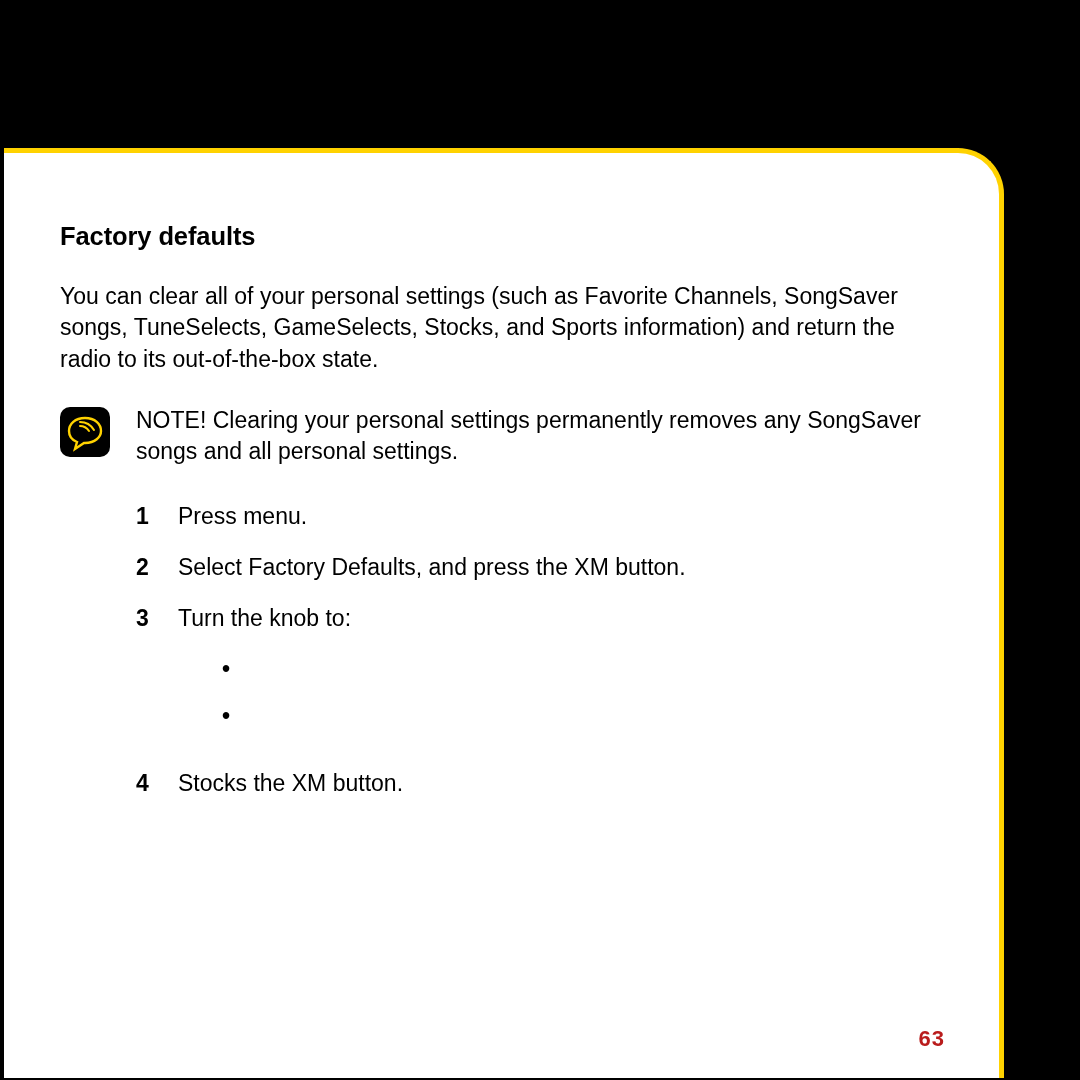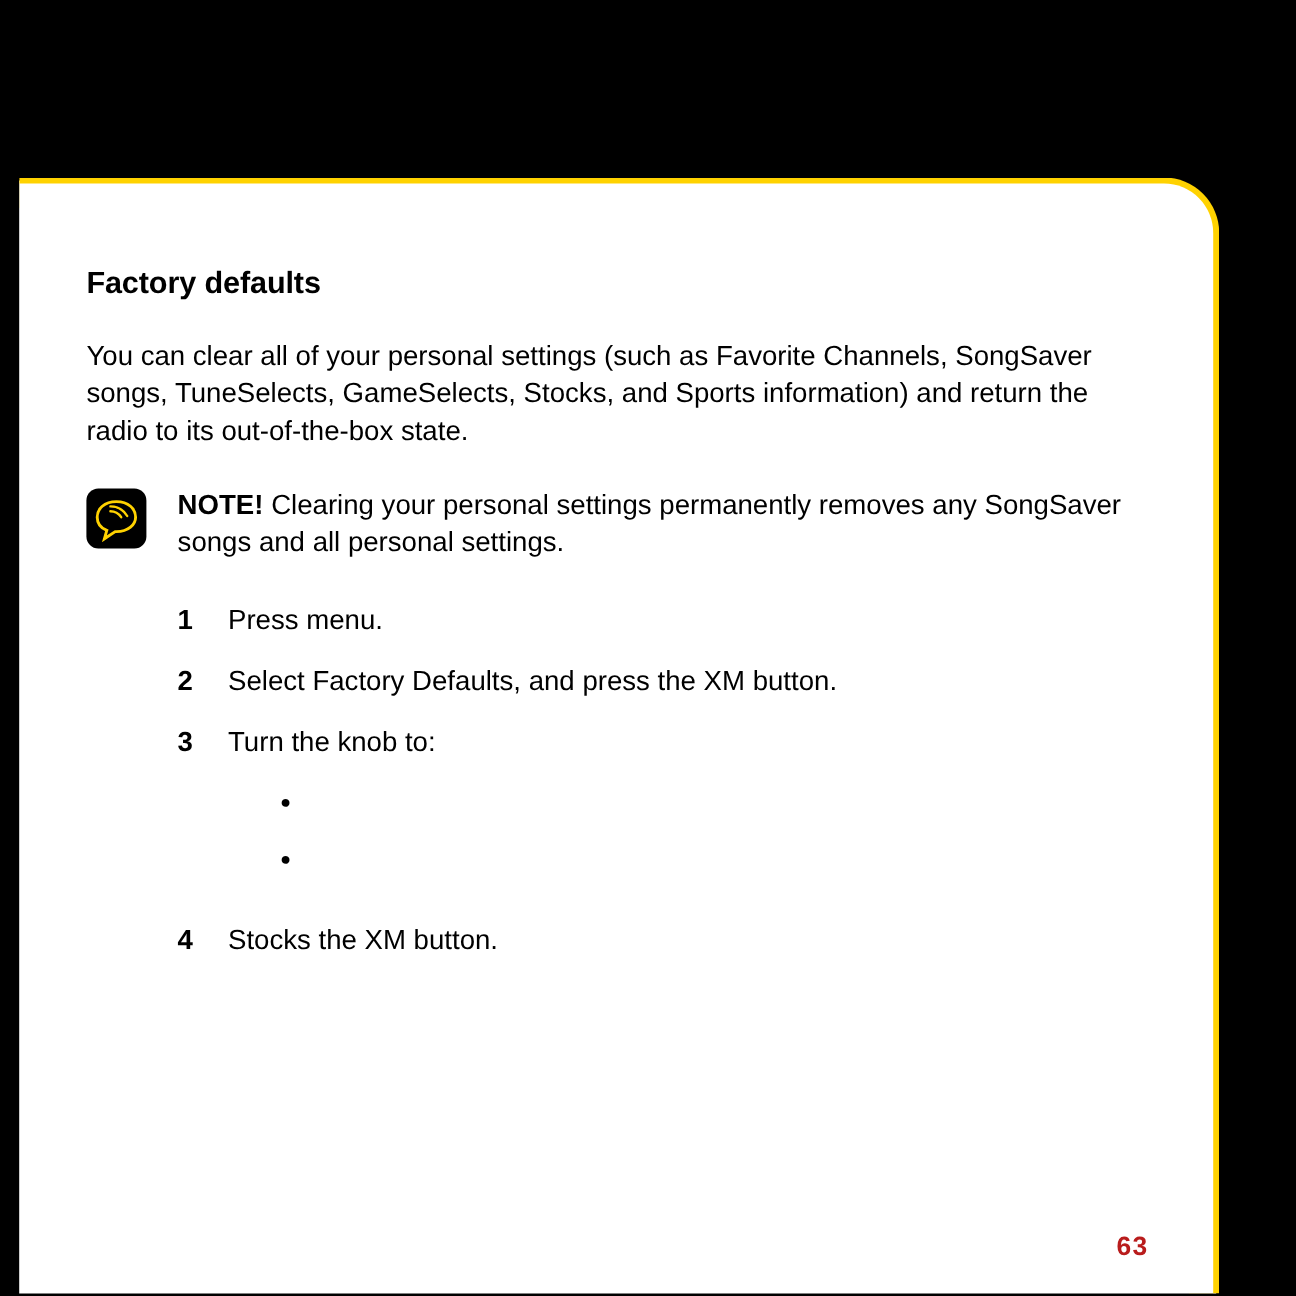--- a/index.html
+++ b/index.html
@@ -6,21 +6,21 @@
   html, body { width: 1080px; height: 1080px; }
   body {
     background: #000;
     font-family: "Segoe UI", "Helvetica Neue", Arial, sans-serif;
     position: relative;
     overflow: hidden;
   }
   .page {
     position: absolute;
     top: 148px;
-    left: 16px;
+    left: 4px;
     width: 1000px;
     height: 930px;
     background: #fff;
     border: 5px solid #ffd200;
     border-left: none;
     border-bottom: none;
     border-top-right-radius: 46px;
   }
   .content {
     padding: 66px 70px 0 56px;
@@ -47,21 +47,21 @@
     width: 50px;
     height: 50px;
     flex: 0 0 50px;
     background: #000;
     border-radius: 10px;
     position: relative;
     margin-top: 2px;
   }
   .note-icon svg { position: absolute; top: 0; left: 0; }
   .note-text { flex: 1; }
-  .note-label { font-weight: 700; text-align: right; }
+  .note-label { font-weight: 400; text-align: right; }
   .steps {
     padding-left: 76px;
   }
   .step {
     display: flex;
     gap: 24px;
     margin-bottom: 20px;
   }
   .step-num {
     font-weight: 900;

